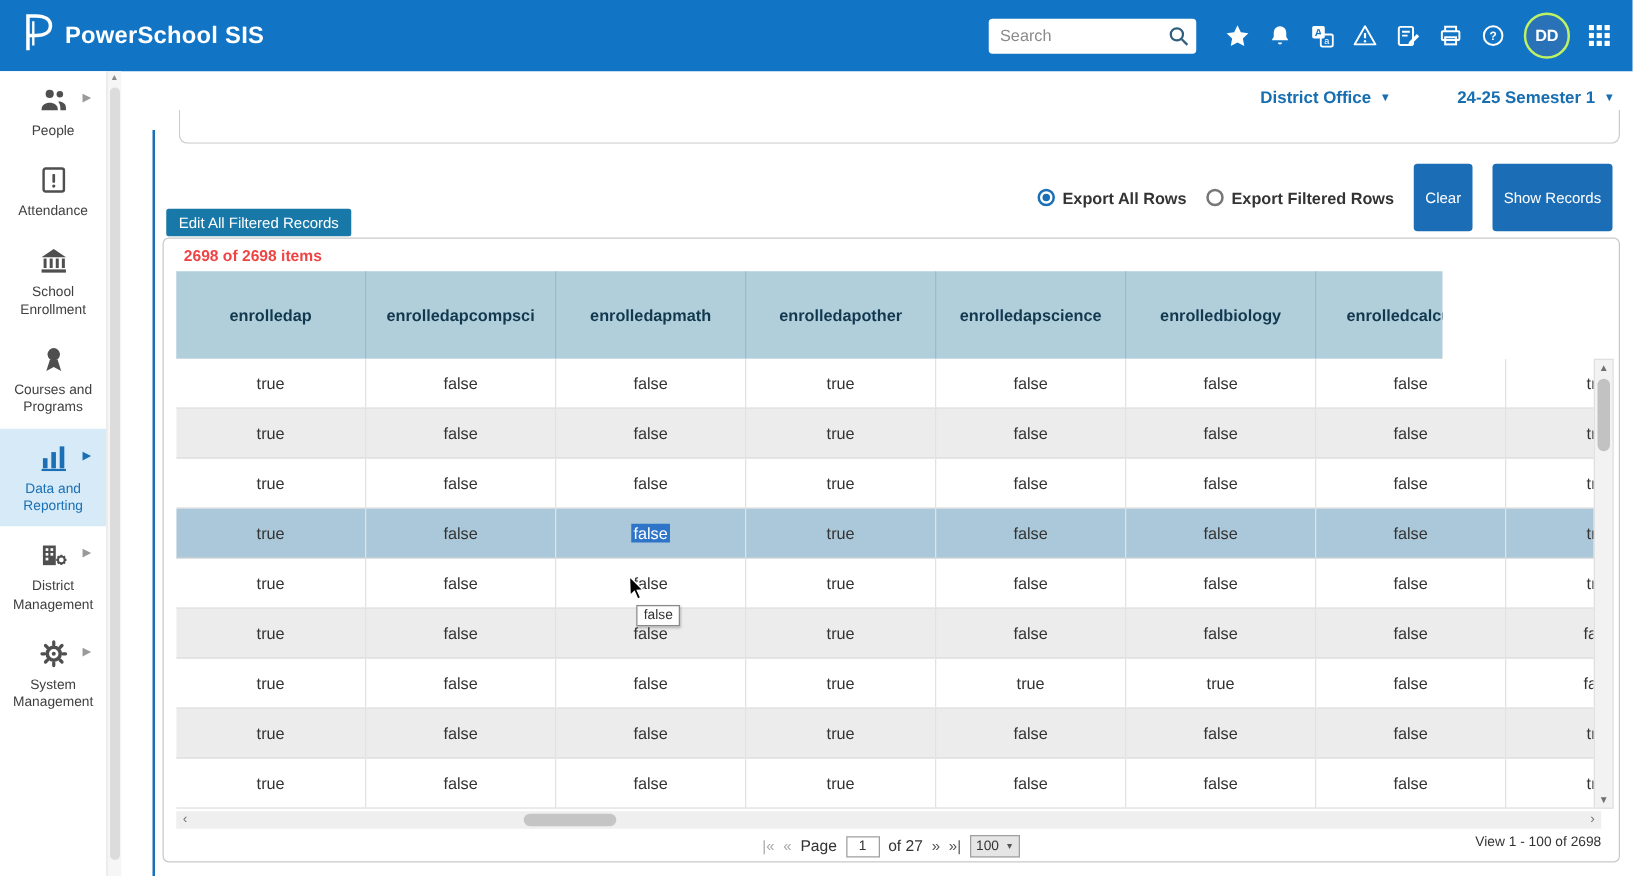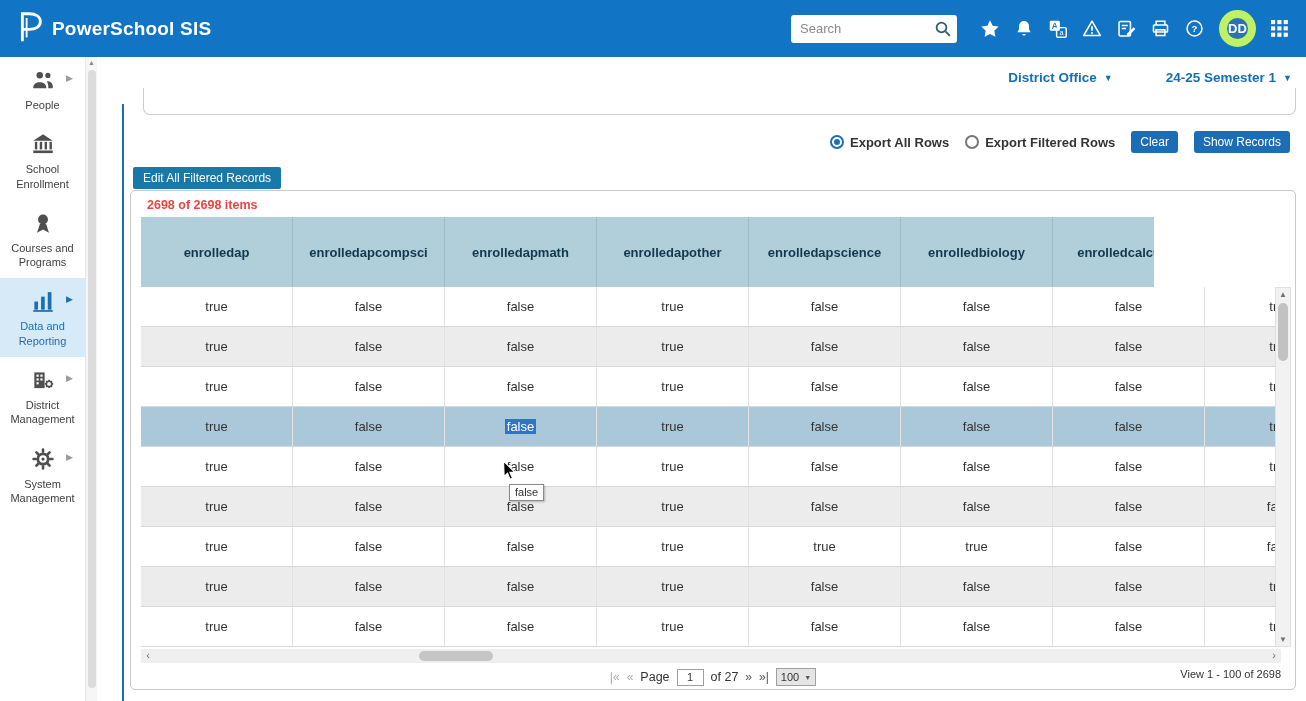--- a/index.html
+++ b/index.html
@@ -10,21 +10,21 @@
   .topbar { position:absolute; left:0; top:0; width:1306px; height:57px;
             background:#1274c5; display:flex; align-items:center; padding:0 10px 0 14px; }
   .logo { flex:0 0 auto; margin-right:8px; }
   .app-title { color:#fff; font-size:19px; font-weight:bold; letter-spacing:.2px; }
   .search-wrap { margin-left:auto; position:relative; width:166px; height:28px; margin-right:16px; }
   .search-wrap input { width:100%; height:100%; border:none; border-radius:3px; padding:0 28px 0 9px;
                        font-size:13px; color:#333; outline:none; background:#fff; }
   .search-wrap input::placeholder { color:#8a8a8a; }
   .search-ic { position:absolute; right:5px; top:5px; }
   .tb-ico { width:34px; height:34px; display:flex; align-items:center; justify-content:center; cursor:pointer; flex:0 0 auto; }
-  .avatar { width:37px; height:37px; border-radius:50%; background:#2a72b8; border:8px solid #bef264;
+  .avatar { width:37px; height:37px; border-radius:50%; background:#2a72b8; border:2px solid #bef264;
             color:#fff; font-weight:bold; font-size:13px; display:flex; align-items:center; justify-content:center;
             margin:0 6px 0 8px; cursor:pointer; flex:0 0 auto; }
 
   
   .context { position:absolute; right:14px; top:70px; display:flex; gap:53px; align-items:center; }
   .ctx-sel { color:#176eb0; font-weight:bold; font-size:13.5px; cursor:pointer; display:flex; align-items:center; gap:7px; }
   .ctx-sel .caret { font-size:9px; color:#176eb0; }
 
   
   .sidebar { position:absolute; left:0; top:57px; width:85px; height:644px; background:#fff; }
@@ -41,21 +41,21 @@
   .v-divider { position:absolute; left:122px; top:104px; width:2px; height:597px; background:#1a6fb5; }
   .card-stub { position:absolute; left:143px; top:88px; width:1153px; height:27px;
                border:1px solid #ccc; border-top:none; border-radius:0 0 7px 7px; background:#fff; }
 
   
   .export-bar { position:absolute; left:830px; top:131px; display:flex; align-items:center; gap:16px; }
   .radio { width:14px; height:14px; border-radius:50%; border:2px solid #777; background:#fff; position:relative; flex:0 0 auto; cursor:pointer; }
   .radio.checked { border-color:#1a6fb5; }
   .radio.checked::after { content:""; position:absolute; left:2px; top:2px; width:6px; height:6px; border-radius:50%; background:#1a6fb5; }
   .radio-lab { font-size:13px; font-weight:bold; color:#333; margin-left:-10px; }
-  .btn { background:#1b6db6; color:#fff; font-size:12px; padding:4px 9px; border-radius:3px; border:none; cursor:pointer; }
+  .btn { background:#1b6db6; color:#fff; font-size:12px; padding:20px 9px; border-radius:3px; border:none; cursor:pointer; }
   .btn-edit { position:absolute; left:133px; top:167px; background:#1879a9; color:#fff; font-size:12px;
               padding:4px 10px; border-radius:2px; border:none; cursor:pointer; }
 
   
   .panel { position:absolute; left:130px; top:190px; width:1166px; height:500px;
            border:1px solid #c9c9c9; border-radius:5px; background:#fff; }
   .items-count { position:absolute; left:16px; top:7px; font-size:12.5px; font-weight:bold; color:#ef4444; }
   .grid-header { position:absolute; left:10px; top:26px; width:1013px; height:70px; display:flex;
                  background:#b1cedb; overflow:hidden; }
   .hcell { flex:0 0 152px; display:flex; align-items:center; justify-content:center; text-align:center;
@@ -190,20 +190,28 @@
         <span class="sb-icon"><svg viewBox="0 0 24 24" width="26" height="26" fill="currentColor">
             <circle cx="9" cy="7.5" r="3"></circle>
             <path d="M3 19c0-3.3 2.7-5 6-5s6 1.7 6 5v.5H3z"></path>
             <circle cx="16.5" cy="7.8" r="2.4"></circle>
             <path d="M15.3 13.2c3-.2 5.7 1.5 5.7 4.6v1.7h-4.1v-1.5c0-2-.6-3.6-1.6-4.8z"></path>
           </svg></span>
         <span class="sb-label">People</span>
         <span class="sb-arrow">▶</span>
       </div>
       <div class="sb-item">
+        <span class="sb-icon"><svg viewBox="0 0 24 24" width="26" height="26">
+            <rect x="4.5" y="3.5" width="15" height="17" rx="1.5" fill="none" stroke="currentColor" stroke-width="1.8"></rect>
+            <rect x="11" y="7.5" width="2" height="6.5" rx="0.6" fill="currentColor"></rect>
+            <circle cx="12" cy="16.5" r="1.2" fill="currentColor"></circle>
+          </svg></span>
+        <span class="sb-label">Attendance</span>
+      </div>
+      <div class="sb-item">
         <span class="sb-icon"><svg viewBox="0 0 24 24" width="26" height="26" fill="currentColor">
             <path d="M12 3L3 9h18z"></path>
             <rect x="4.5" y="10" width="2.2" height="7"></rect>
             <rect x="9" y="10" width="2.2" height="7"></rect>
             <rect x="13.5" y="10" width="2.2" height="7"></rect>
             <rect x="18" y="10" width="2.2" height="7"></rect>
             <rect x="3" y="18" width="18" height="2.4"></rect>
           </svg></span>
         <span class="sb-label">School Enrollment</span>
       </div>

